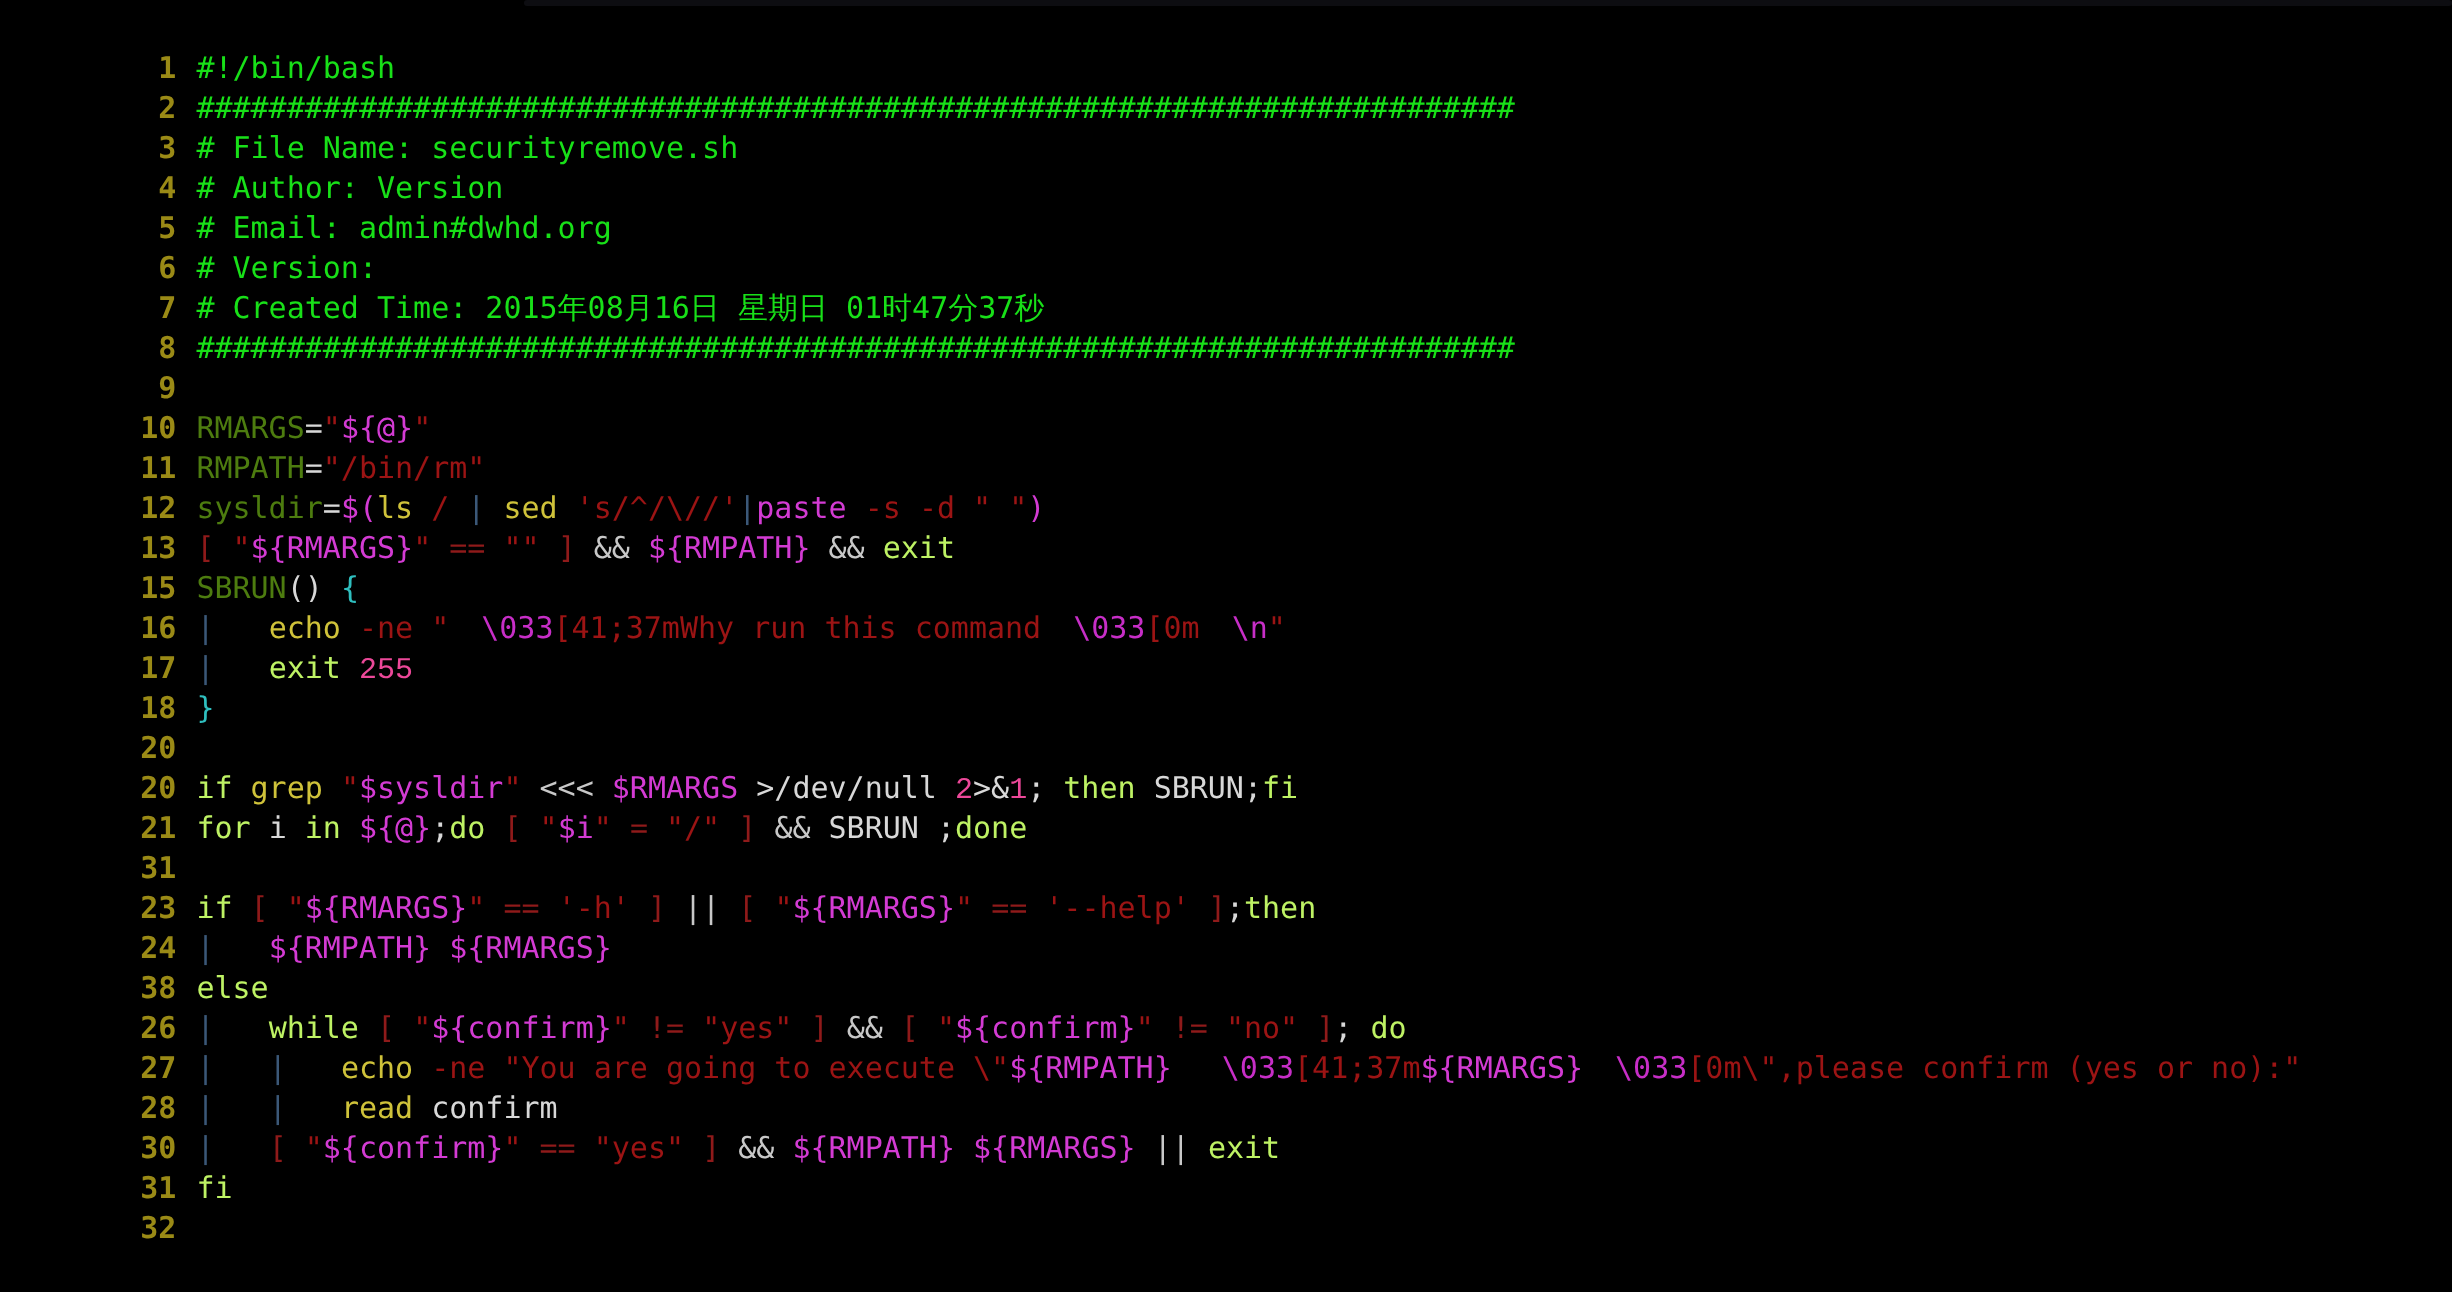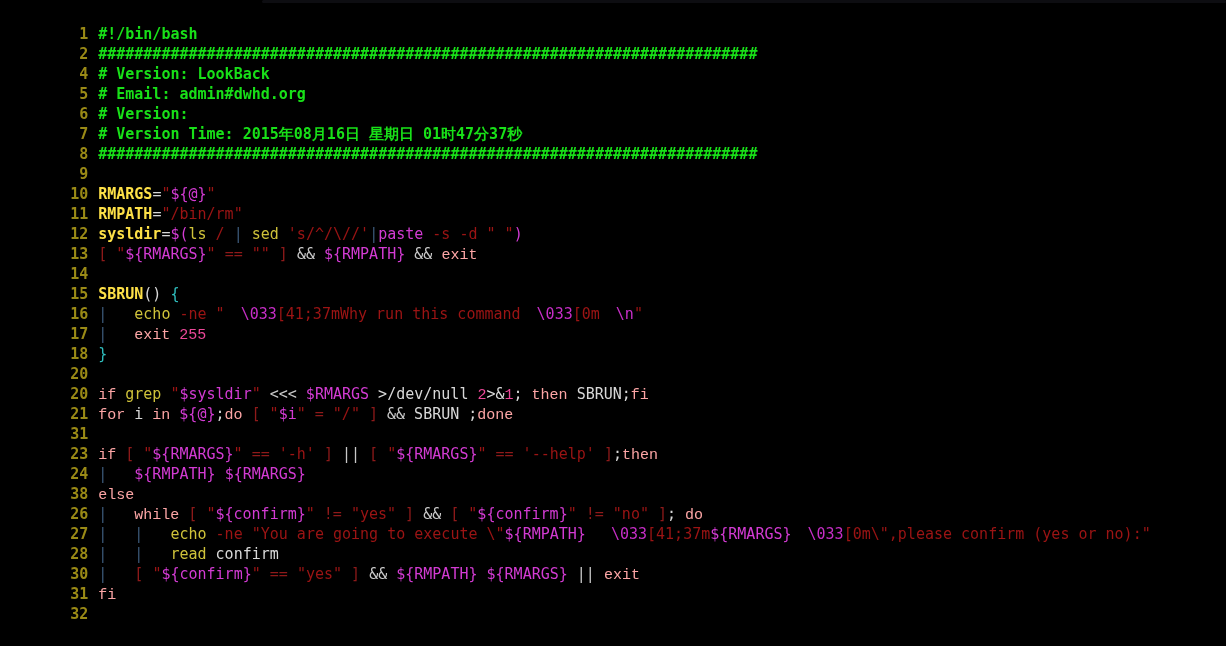--- a/index.html
+++ b/index.html
@@ -29,26 +29,26 @@
   }
   .content {
     display:inline-block; vertical-align:top;
     padding-left:10px; letter-spacing:0px;
   }
 
   
   .ig { color:#3b5878; }
 
   
-  .cmt      { color:#18e018; font-weight:bold; }  
-  .var      { color:#fde047;font-weight:bold; }                    
+  .cmt      { color:#18e018; font-weight:normal; }  
+  .var      { color:#4d7c0f; }                    
   .dollar   { color:#d33bd3; }                    
   .str      { color:#9c1414; }                    
   .esc      { color:#c72ec7;margin-left:16px; }                    
-  .kw       { color:#fca5a5;font-family:Liberation Mono, monospace; }                    
+  .kw       { color:#bef264; }                    
   .cmd      { color:#cfc23a; }                    
   .op       { color:#c8c8c8; }                    
   .plain    { color:#d8d8d8; }                    
   .num      { color:#ec4899;font-family:Liberation Mono, monospace; }                    
   .punct    { color:#8f1a1a; }                    
   .subsh    { color:#d33bd3; }                    
   .brace    { color:#2fbfbf; }                    
 </style>
 </head>
 <body>
@@ -60,35 +60,38 @@
   <div class="code-area">
 
     <div class="row">
       <span class="gutter">1</span><span class="content"><span class="cmt">#!/bin/bash</span></span>
     </div>
 
     <div class="row">
       <span class="gutter">2</span><span class="content"><span class="cmt">#########################################################################</span></span>
     </div>
 
+    <div class="row">
+      <span class="gutter">3</span><span class="content"><span class="cmt"># File Name: securityremove.sh</span></span>
+    </div>
 
     <div class="row">
-      <span class="gutter">4</span><span class="content"><span class="cmt"># Version: LookBack</span></span>
+      <span class="gutter">4</span><span class="content"><span class="cmt"># Author: Version</span></span>
     </div>
 
     <div class="row">
       <span class="gutter">5</span><span class="content"><span class="cmt"># Email: admin#dwhd.org</span></span>
     </div>
 
     <div class="row">
       <span class="gutter">6</span><span class="content"><span class="cmt"># Version:</span></span>
     </div>
 
     <div class="row">
-      <span class="gutter">7</span><span class="content"><span class="cmt"># Version Time: 2015年08月16日 星期日 01时47分37秒</span></span>
+      <span class="gutter">7</span><span class="content"><span class="cmt"># Created Time: 2015年08月16日 星期日 01时47分37秒</span></span>
     </div>
 
     <div class="row">
       <span class="gutter">8</span><span class="content"><span class="cmt">#########################################################################</span></span>
     </div>
 
     <div class="row">
       <span class="gutter">9</span><span class="content"></span>
     </div>
 
@@ -101,23 +104,20 @@
     </div>
 
     <div class="row">
       <span class="gutter">12</span><span class="content"><span class="var">sysldir</span><span class="plain">=</span><span class="subsh">$(</span><span class="cmd">ls</span><span class="plain"> </span><span class="str">/</span><span class="plain"> </span><span class="ig">|</span><span class="plain"> </span><span class="cmd">sed</span><span class="plain"> </span><span class="str">'s/^/\//'</span><span class="ig">|</span><span class="dollar">paste</span><span class="plain"> </span><span class="str">-s</span><span class="plain"> </span><span class="str">-d</span><span class="plain"> </span><span class="str">" "</span><span class="subsh">)</span></span>
     </div>
 
     <div class="row">
       <span class="gutter">13</span><span class="content"><span class="punct">[</span><span class="plain"> </span><span class="str">"</span><span class="dollar">${RMARGS}</span><span class="str">"</span><span class="plain"> </span><span class="punct">==</span><span class="plain"> </span><span class="str">""</span><span class="plain"> </span><span class="punct">]</span><span class="plain"> </span><span class="op">&amp;&amp;</span><span class="plain"> </span><span class="dollar">${RMPATH}</span><span class="plain"> </span><span class="op">&amp;&amp;</span><span class="plain"> </span><span class="kw">exit</span></span>
     </div>
 
-    <div class="row">
-      <span class="gutter">14</span><span class="content"></span>
-    </div>
 
     <div class="row">
       <span class="gutter">15</span><span class="content"><span class="var">SBRUN</span><span class="plain">() </span><span class="brace">{</span></span>
     </div>
 
     <div class="row">
       <span class="gutter">16</span><span class="content"><span class="ig">|</span><span class="plain">   </span><span class="cmd">echo</span><span class="plain"> </span><span class="str">-ne</span><span class="plain"> </span><span class="str">"</span><span class="esc">\033</span><span class="str">[41;37mWhy run this command</span><span class="esc">\033</span><span class="str">[0m</span><span class="esc">\n</span><span class="str">"</span></span>
     </div>
 
     <div class="row">

